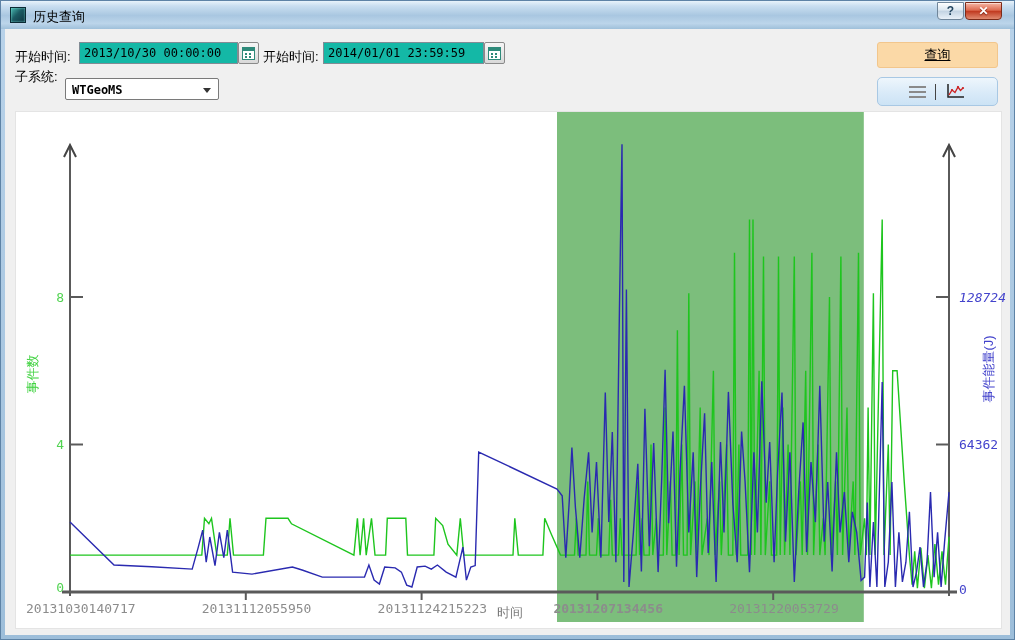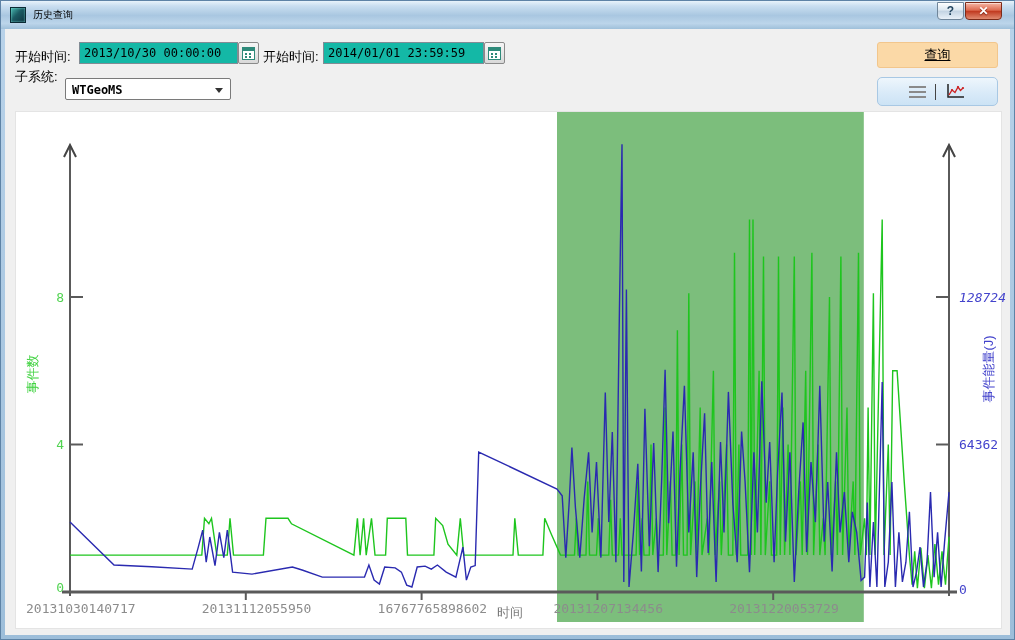--- a/index.html
+++ b/index.html
@@ -8,21 +8,21 @@
   .window { position:relative; width:1015px; height:640px;
     background:linear-gradient(180deg,#b9d3ea,#9dbeda);
     border:1px solid #5e83a6; }
 
   
   .titlebar { position:absolute; top:0; left:0; right:0; height:28px;
     background:linear-gradient(180deg,#e8f3fb 0%,#c9def0 18%,#a9c7e1 52%,#bcd5ea 80%,#9fc0da 100%); }
   .app-icon { position:absolute; left:9px; top:6px; width:16px; height:16px;
     background:linear-gradient(135deg,#49b9b0 0%,#1b5b63 45%,#0e3440 100%);
     border:1px solid #0a2a33; box-shadow:inset 0 0 2px #7fe0d8; }
-  .win-title { position:absolute; left:32px; top:7px; font-size:10px; color:#000; }
+  .win-title { position:absolute; left:32px; top:7px; font-size:13px; color:#000; }
   .tb-btn { position:absolute; top:1px; height:18px; text-align:center; line-height:17px;
     border-radius:0 0 4px 4px; cursor:default; font-weight:bold; }
   .btn-help { left:936px; width:27px; background:linear-gradient(180deg,#fdfefe 0%,#dce7f0 45%,#c2d3e2 50%,#e9f1f8 100%);
     border:1px solid #70869a; color:#23455f; font-size:12px; box-shadow:inset 0 1px 0 rgba(255,255,255,.7); }
   .btn-close { left:964px; width:37px; background:linear-gradient(180deg,#f6b6a4 0%,#dd6a50 45%,#c13a20 52%,#e08a70 100%);
     border:1px solid #7c2a18; color:#fff; font-size:12px; text-shadow:0 1px 1px #7a1e10;
     box-shadow:inset 0 1px 0 rgba(255,255,255,.5); }
 
   
   .client { position:absolute; left:4px; right:4px; top:28px; bottom:4px; background:#f0f0f0; }
@@ -34,21 +34,21 @@
     display:flex; align-items:center; justify-content:center; }
   .cal-icon { position:relative; width:13px; height:13px; background:#fff; border:1px solid #2e8a7a; }
   .cal-icon::before { content:''; position:absolute; top:0; left:0; right:0; height:3px; background:#2e8a7a; }
   .cal-icon::after { content:''; position:absolute; left:2px; top:5px; width:2px; height:2px; background:#2e8a7a;
     box-shadow:4px 0 #2e8a7a, 0 3px #2e8a7a, 4px 3px #2e8a7a; }
 
   .query-btn { position:absolute; left:872px; top:13px; width:121px; height:26px;
     background:#fbd9a7; border:1px solid #f2c68c; border-radius:3px;
     font-size:13px; color:#000; text-align:center; line-height:24px; cursor:default;text-decoration:underline; }
 
-  .combo { position:absolute; left:60px; top:49px; width:166px; height:22px;
+  .combo { position:absolute; left:60px; top:49px; width:154px; height:22px;
     background:#fff; border:1px solid #7a7a7a; border-radius:2px; }
   .combo-value { position:absolute; left:6px; top:4px; font-family:"DejaVu Sans Mono", monospace;
     font-size:12px; font-weight:bold; color:#000; }
   .combo-arrow { position:absolute; right:7px; top:9px; width:0; height:0;
     border-left:4px solid transparent; border-right:4px solid transparent; border-top:5px solid #333; }
 
   .view-toggle { position:absolute; left:872px; top:48px; width:121px; height:29px;
     background:linear-gradient(180deg,#eef6fc,#d9eaf8 55%,#cce3f5); border:1px solid #a8c8e4; border-radius:5px;
     display:flex; align-items:center; justify-content:center; gap:9px; }
   .list-icon { width:17px; height:12px;
@@ -140,22 +140,22 @@
       <div class="ytick-left" style="top:468px;">0</div>
       <div class="ytick-left" style="top:325px;">4</div>
       <div class="ytick-left" style="top:178px;">8</div>
       <div class="ytick-right" style="top:470px;">0</div>
       <div class="ytick-right" style="top:325px;">64362</div>
       <div class="ytick-right" style="top:178px;font-style:italic;">128724</div>
 
       <div id="xticks">
           <div class="xtick-label" style="left: 10px;">20131030140717</div>
           <div class="xtick-label" style="left: 185.8px;">20131112055950</div>
-          <div class="xtick-label" style="left: 361.6px;">16767765898602</div>
-          <div class="xtick-label" style="left: 537.4px;">20131207134456</div>
+          <div class="xtick-label" style="left: 361.6px;">20131124215223</div>
+          <div class="xtick-label" style="left: 537.4px; font-weight: bold;">20131207134456</div>
           <div class="xtick-label" style="left: 713.2px;">20131220053729</div>
         </div>
       <div class="xaxis-title">时间</div>
       <div class="ytitle ytitle-left">事件数</div>
       <div class="ytitle ytitle-right">事件能量(J)</div>
     </div>
 
   </div>
 </div>
 

